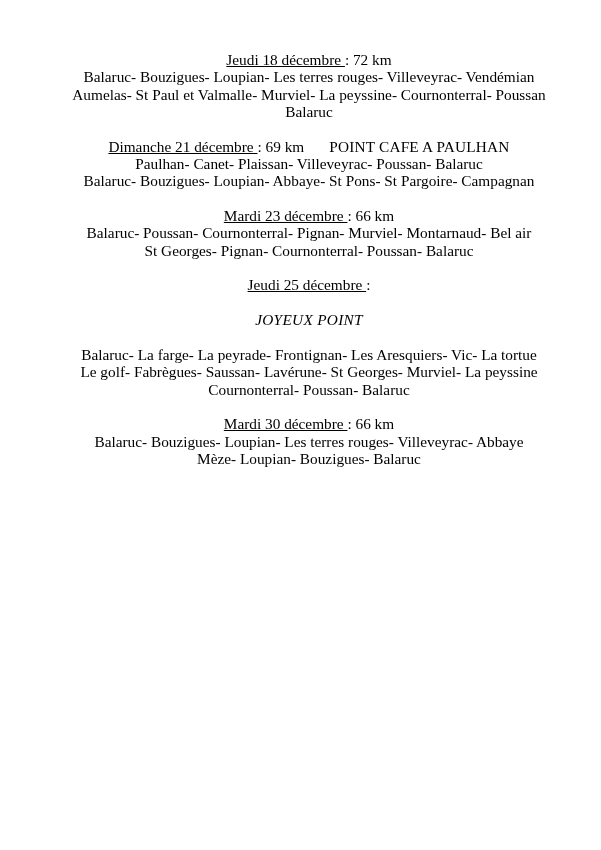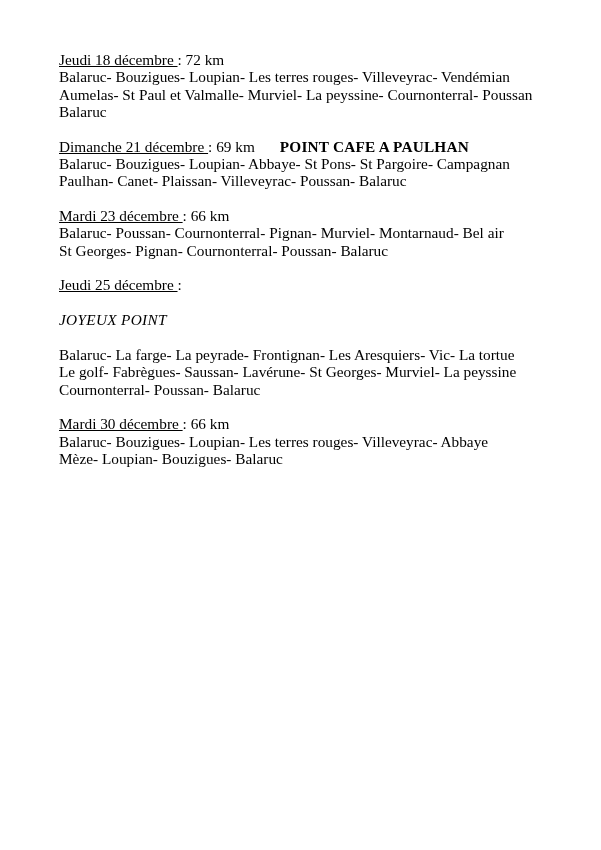--- a/index.html
+++ b/index.html
@@ -14,25 +14,25 @@
   }
   .content {
     position: absolute;
     left: 59px;
     top: 51px;
     width: 500px;
     font-size: 15.3px;
     line-height: 17.35px;
   }
   p { margin: 0; padding: 0; }
-  .entry { margin-bottom: 17.35px; }
+  .entry { margin-bottom: 17.35px; text-align: center; }
   .entry:last-child { margin-bottom: 16px; }
   .date { text-decoration: underline; }
   .note {
-    font-weight: bold;
+    font-weight: normal;
     margin-left: 25px;
     letter-spacing: 0.2px;
   }
   .rline { display: block; }
   .message {
     font-style: italic;
     margin-top: 17.35px;
     letter-spacing: 0.3px;
   }
 </style>
@@ -47,22 +47,22 @@
       <p class="route">
         <span class="rline">Balaruc- Bouzigues- Loupian- Les terres rouges- Villeveyrac- Vendémian</span>
         <span class="rline">Aumelas- St Paul et Valmalle- Murviel- La peyssine- Cournonterral- Poussan</span>
         <span class="rline">Balaruc</span>
       </p>
     </section>
 
     <section class="entry">
       <p class="heading"><span class="date">Dimanche 21 décembre </span><span class="dist">: 69 km</span><span class="note">POINT CAFE A PAULHAN</span></p>
       <p class="route">
+        <span class="rline">Paulhan- Canet- Plaissan- Villeveyrac- Poussan- Balaruc</span>
         <span class="rline">Balaruc- Bouzigues- Loupian- Abbaye- St Pons- St Pargoire- Campagnan</span>
-        <span class="rline">Paulhan- Canet- Plaissan- Villeveyrac- Poussan- Balaruc</span>
       </p>
     </section>
 
     <section class="entry">
       <p class="heading"><span class="date">Mardi 23 décembre </span><span class="dist">: 66 km</span></p>
       <p class="route">
         <span class="rline">Balaruc- Poussan- Cournonterral- Pignan- Murviel- Montarnaud- Bel air</span>
         <span class="rline">St Georges- Pignan- Cournonterral- Poussan- Balaruc</span>
       </p>
     </section>

